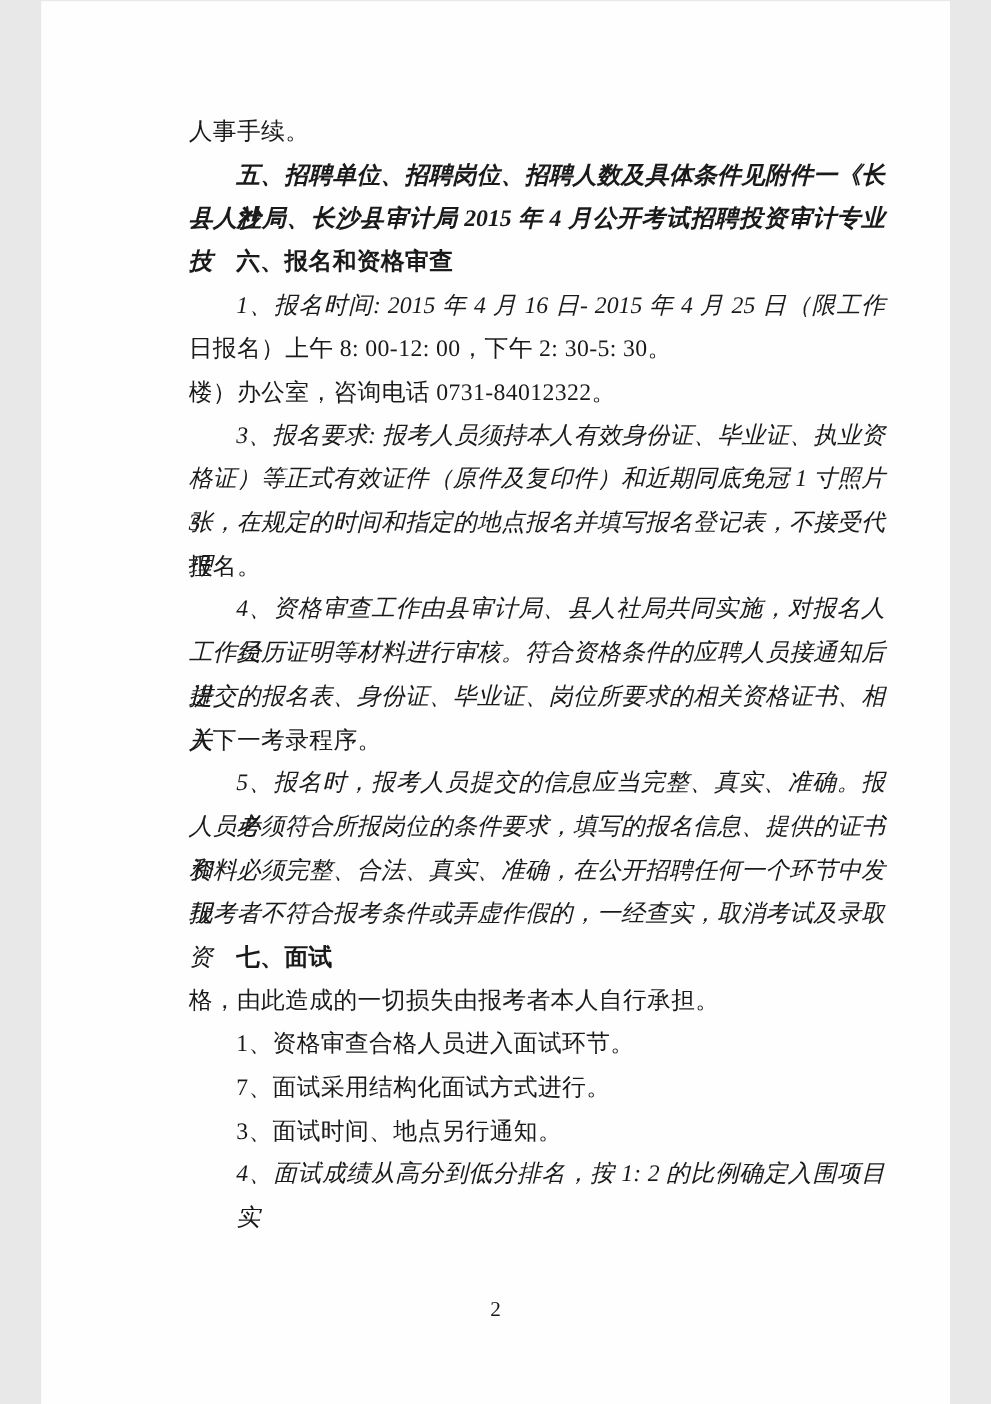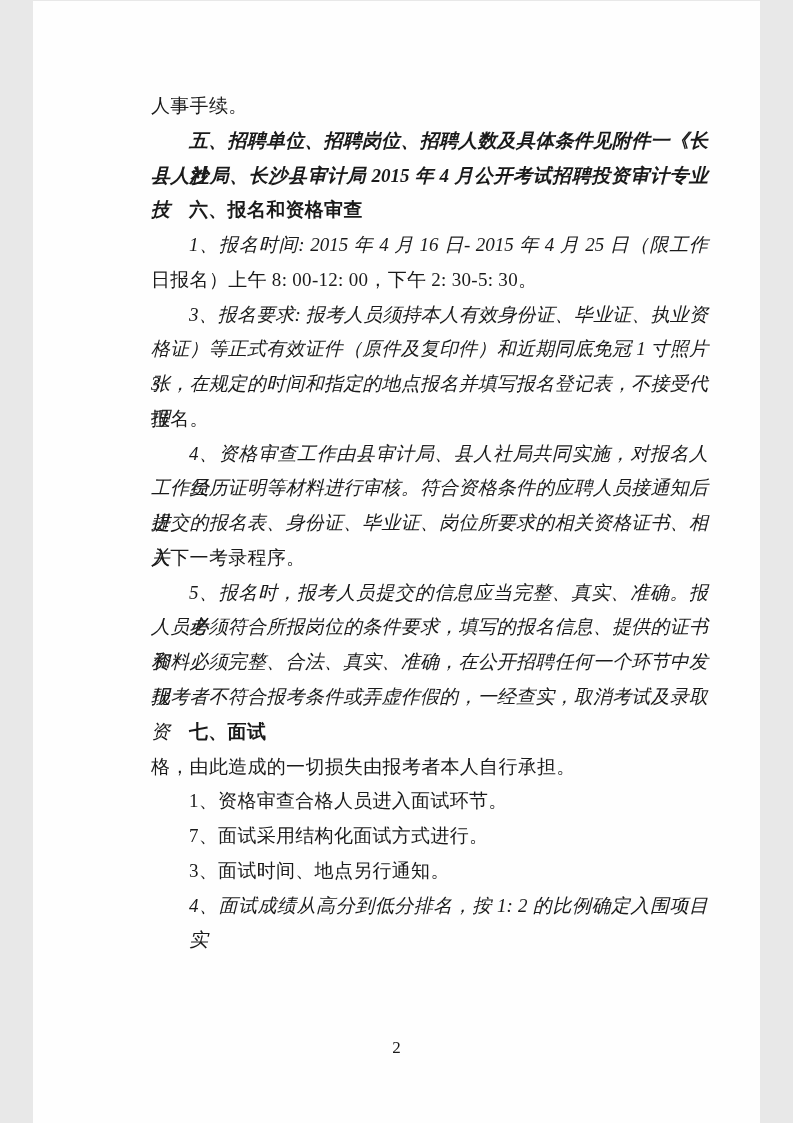--- a/index.html
+++ b/index.html
@@ -59,20 +59,21 @@
 <body>
 
 <div class="page">
   <div class="doc-body">
       <div class="line">人事手续。</div>
       <div class="line bold indent justify">五、招聘单位、招聘岗位、招聘人数及具体条件见附件一《长沙</div>
       <div class="line bold justify">县人社局、长沙县审计局 2015 年 4 月公开考试招聘投资审计专业技</div>
       <div class="line bold indent">六、报名和资格审查</div>
       <div class="line indent justify">1、报名时间: 2015 年 4 月 16 日- 2015 年 4 月 25 日（限工作</div>
       <div class="line">日报名）上午 8: 00-12: 00，下午 2: 30-5: 30。</div>
+      <div class="line">楼）办公室，咨询电话 0731-84012322。</div>
       <div class="line indent justify">3、报名要求: 报考人员须持本人有效身份证、毕业证、执业资</div>
       <div class="line justify">格证）等正式有效证件（原件及复印件）和近期同底免冠 1 寸照片 3</div>
       <div class="line justify">张，在规定的时间和指定的地点报名并填写报名登记表，不接受代理</div>
       <div class="line">报名。</div>
       <div class="line indent justify">4、资格审查工作由县审计局、县人社局共同实施，对报名人员</div>
       <div class="line justify">工作经历证明等材料进行审核。符合资格条件的应聘人员接通知后进</div>
       <div class="line justify">提交的报名表、身份证、毕业证、岗位所要求的相关资格证书、相关</div>
       <div class="line">入下一考录程序。</div>
       <div class="line indent justify">5、报名时，报考人员提交的信息应当完整、真实、准确。报考</div>
       <div class="line justify">人员必须符合所报岗位的条件要求，填写的报名信息、提供的证书和</div>

